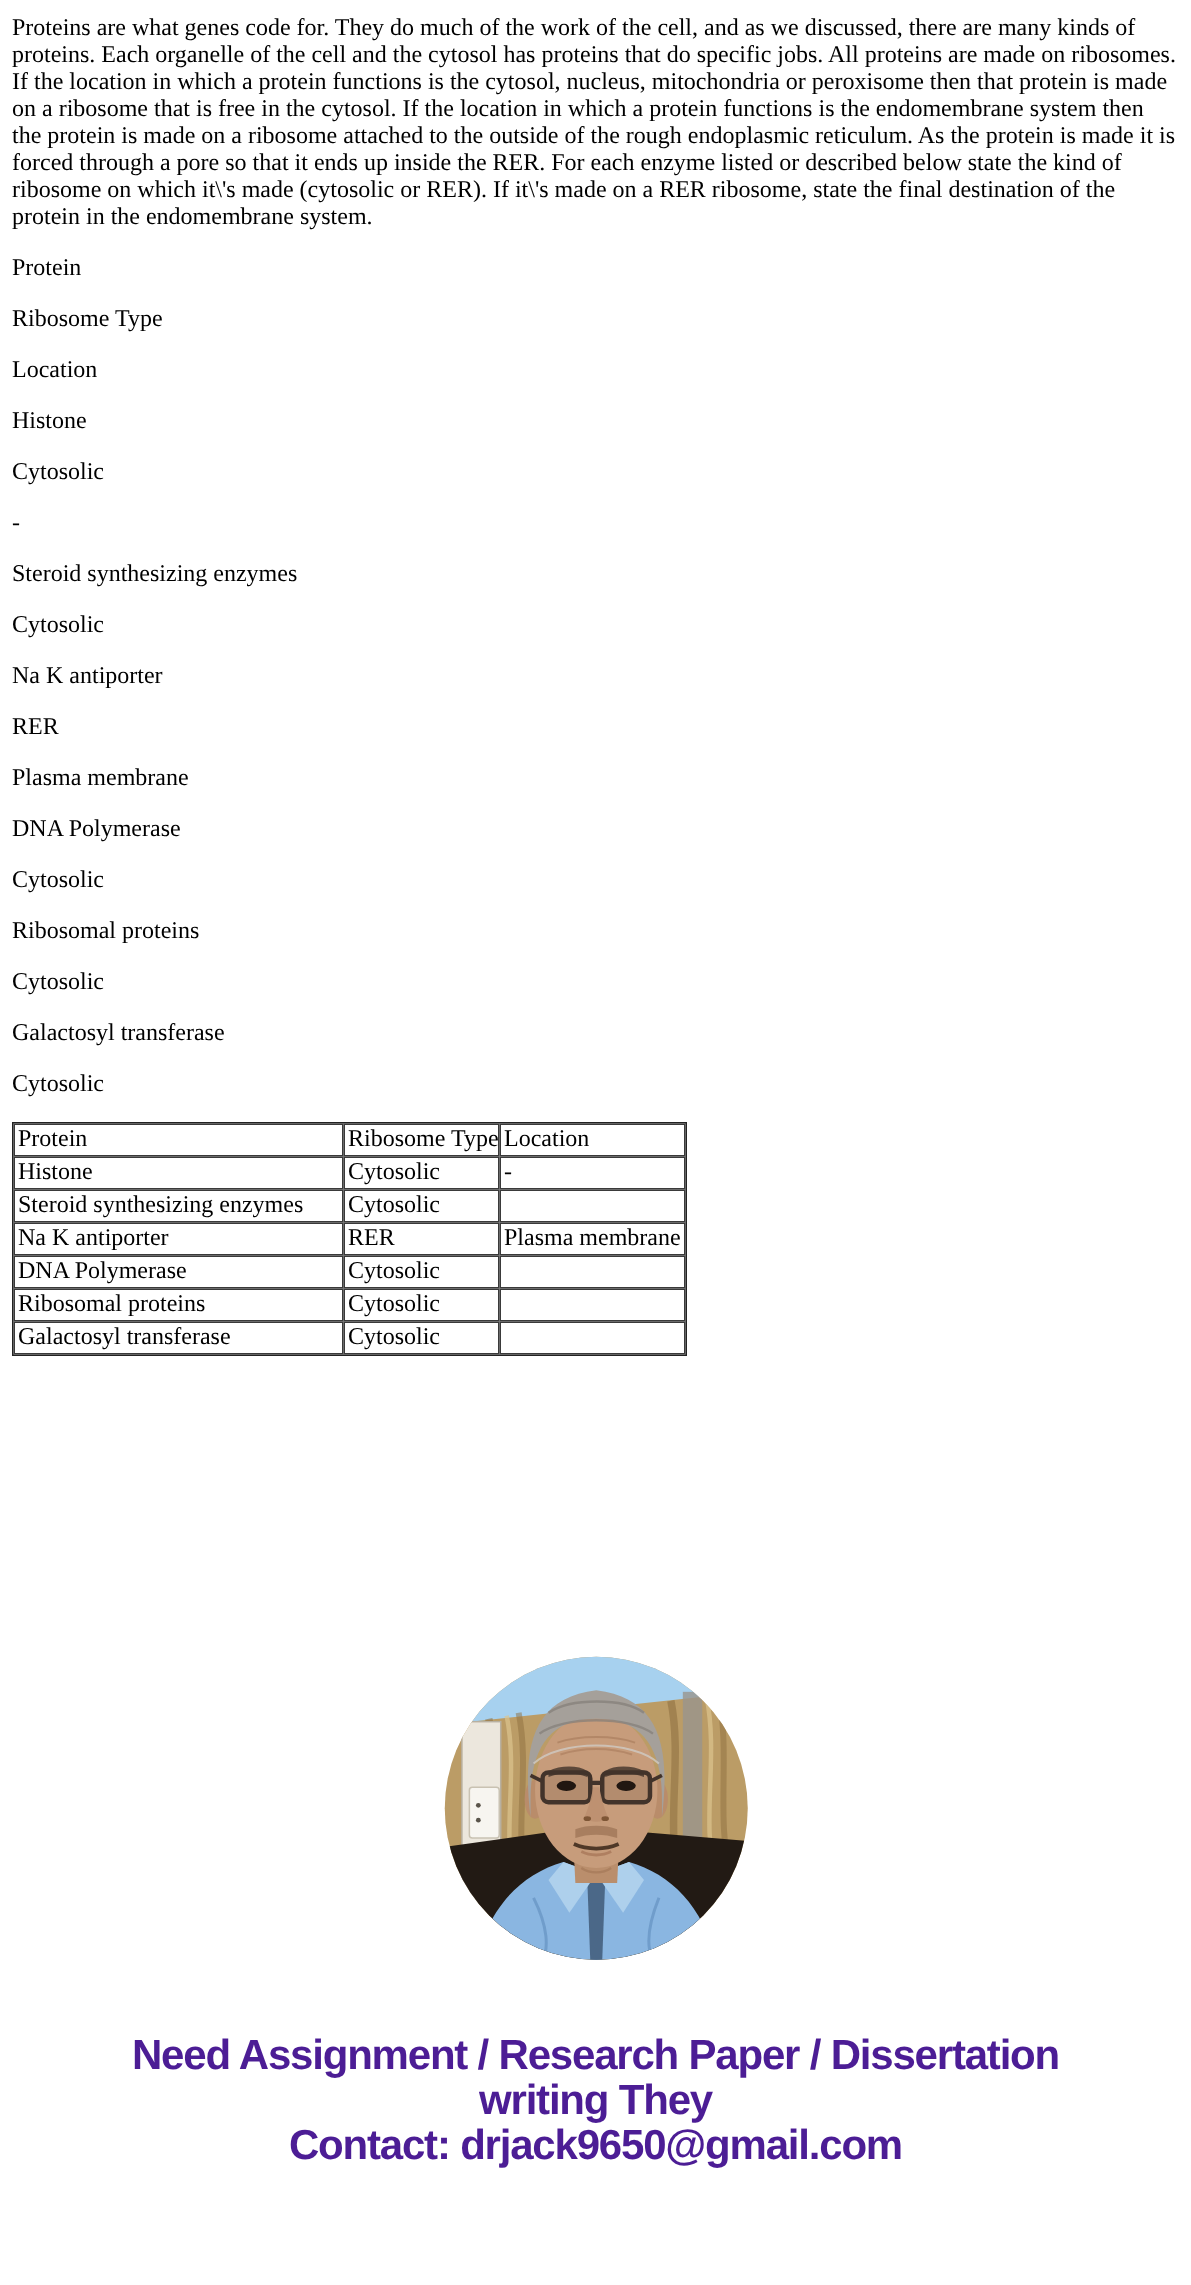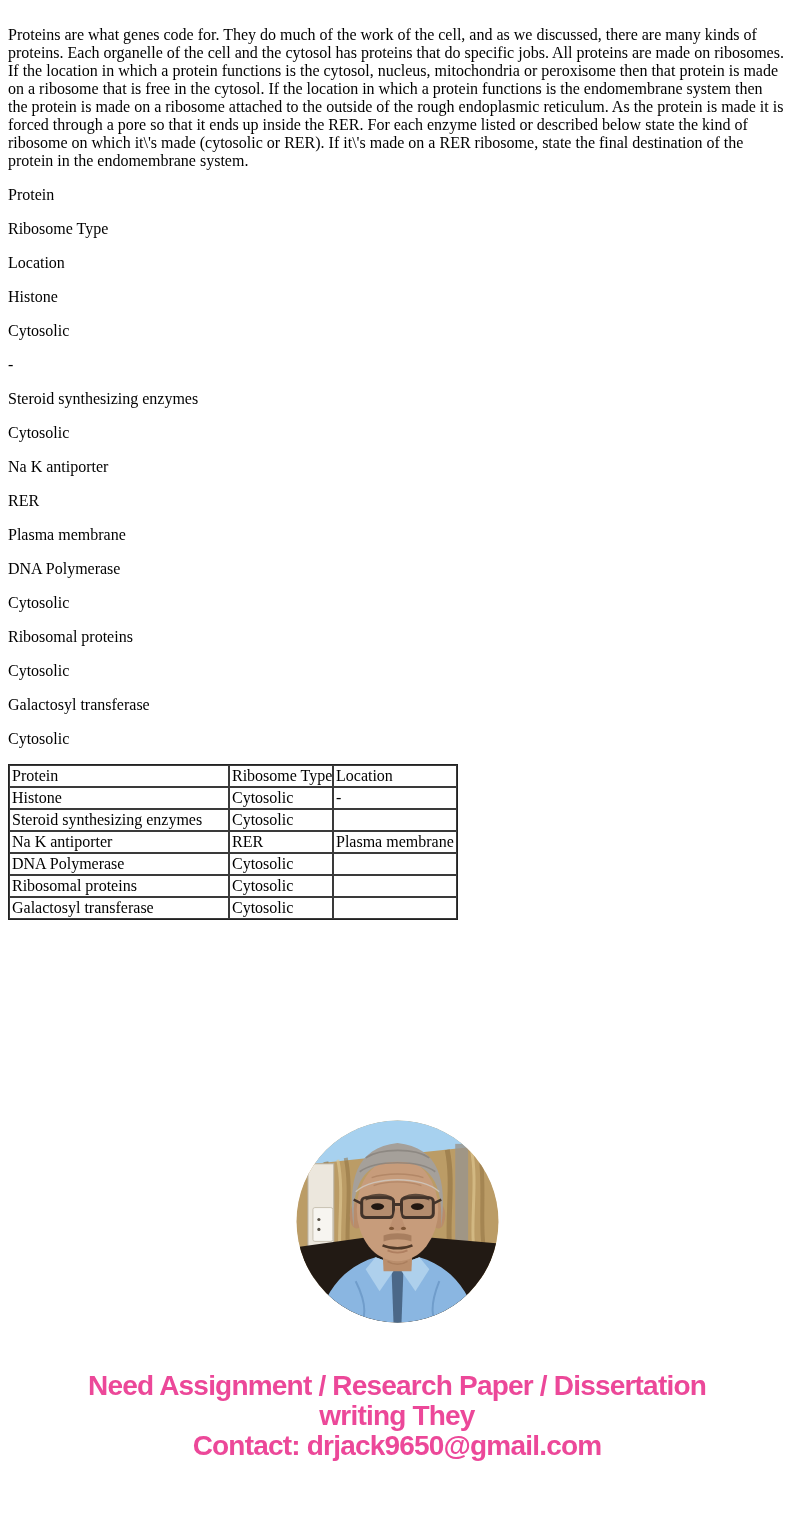--- a/index.html
+++ b/index.html
@@ -5,21 +5,21 @@
   html, body { background: #ffffff; }
   body {
     margin: 8px;
     width: 778px;
     min-height: 1507px;
     color: #000;
     font-family: "Liberation Serif", serif;
     font-size: 16px;
   }
   .question {
-    margin: 18px 0 16px 0;
+    margin: 2px 0 16px 0;
     line-height: 18px;
   }
   .solution-heading {
     font-size: 18.7px;
     line-height: 21px;
     font-weight: bold;
     margin: 18px 0 22px 0;
   }
   .solution-lines .sol-line {
     margin: 16px 0;
@@ -60,21 +60,21 @@
   }
   .avatar svg { display: block; width: 203px; height: 203px; }
   .footer {
     margin-top: 48px;
     text-align: center;
     font-family: "Liberation Sans", sans-serif;
     font-weight: 700;
     font-size: 28px;
     line-height: 30px;
     letter-spacing: -0.8px;
-    color: #ec4899;
+    color: #4c1d95;
   }
 </style>
 </head>
 <body>
 
 <main>
 
   <p class="question">Proteins are what genes code for. They do much of the work of the cell, and as we discussed, there are many kinds of proteins. Each organelle of the cell and the cytosol has proteins that do specific jobs. All proteins are made on ribosomes. If the location in which a protein functions is the cytosol, nucleus, mitochondria or peroxisome then that protein is made on a ribosome that is free in the cytosol. If the location in which a protein functions is the endomembrane system then the protein is made on a ribosome attached to the outside of the rough endoplasmic reticulum. As the protein is made it is forced through a pore so that it ends up inside the RER. For each enzyme listed or described below state the kind of ribosome on which it\'s made (cytosolic or RER). If it\'s made on a RER ribosome, state the final destination of the protein in the endomembrane system.</p>
 
 

